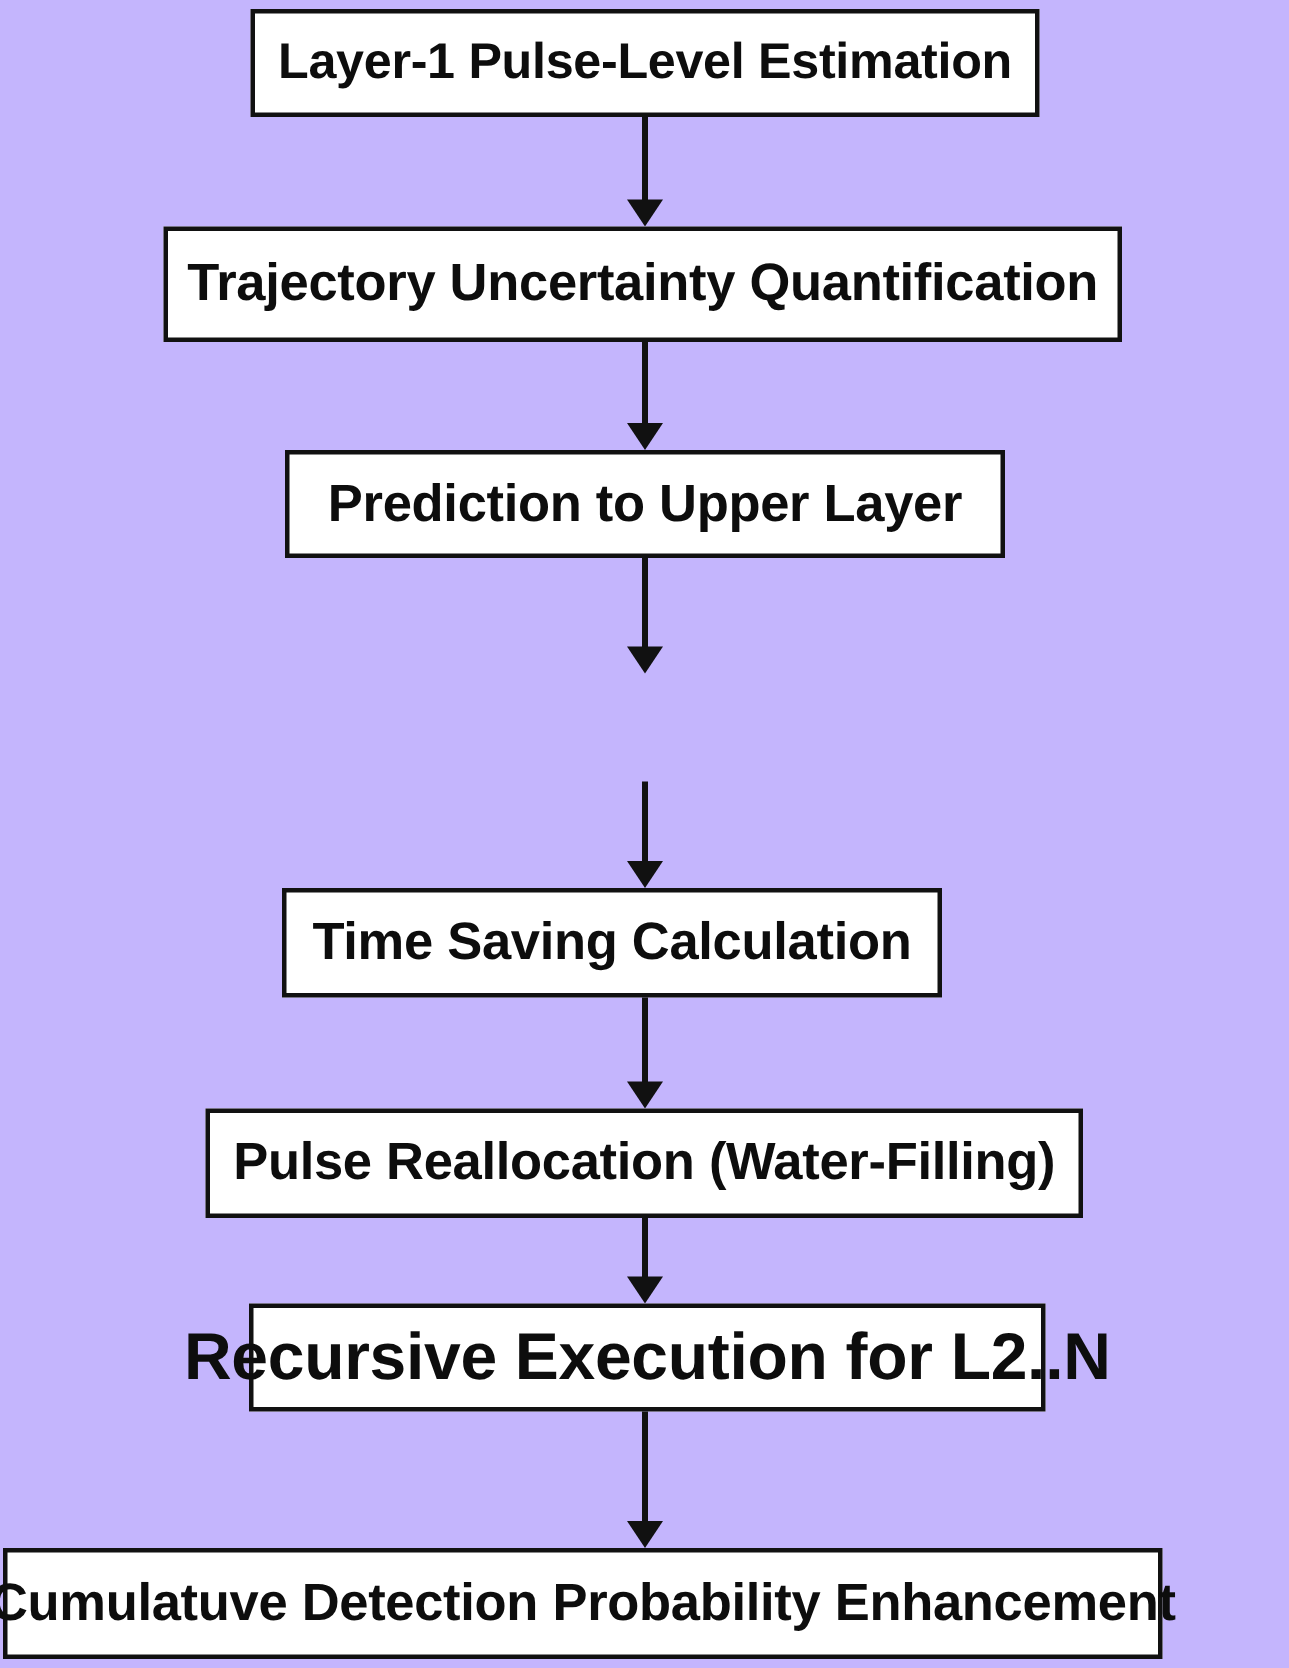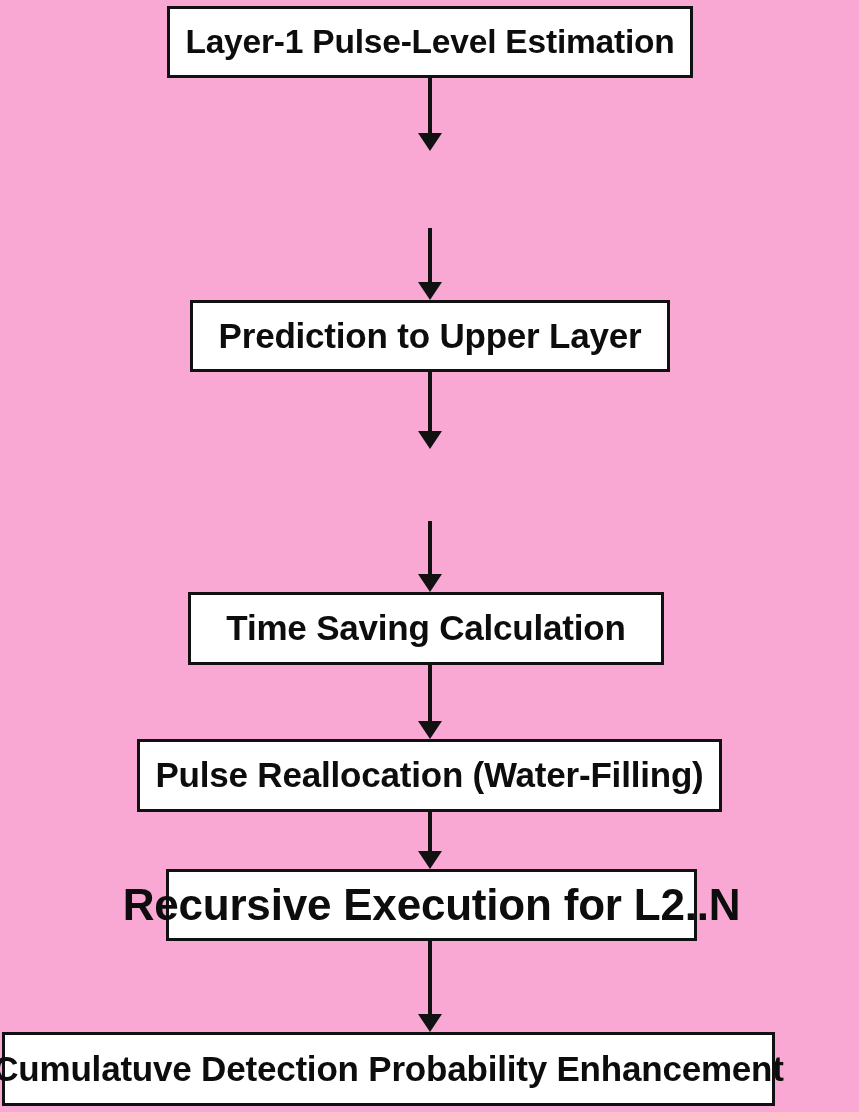--- a/index.html
+++ b/index.html
@@ -8,21 +8,21 @@
     padding: 0;
     background: #ffffff;
   }
   body {
     font-family: "Liberation Sans", sans-serif;
   }
   #flowchart {
     position: relative;
     width: 859px;
     height: 1112px;
-    background: #f9a8d4;
+    background: #c4b5fd;
     overflow: hidden;
   }
   .node {
     position: absolute;
     box-sizing: border-box;
     border: 3px solid #111111;
     background: #ffffff;
     display: flex;
     align-items: center;
     justify-content: center;
@@ -69,20 +69,23 @@
 
   <div class="node" style="left:167px; top:6px; width:526px; height:72px;">
     <span class="node-label fs-36" style="font-size: 33.5px;">Layer-1 Pulse-Level Estimation</span>
   </div>
 
   <div class="connector" style="left:415px; top:78px; height:73px;">
     <div class="shaft"></div>
     <div class="head"></div>
   </div>
 
+  <div class="node" style="left:109px; top:151px; width:639px; height:77px;">
+    <span class="node-label fs-36">Trajectory Uncertainty Quantification</span>
+  </div>
 
   <div class="connector" style="left:415px; top:228px; height:72px;">
     <div class="shaft"></div>
     <div class="head"></div>
   </div>
 
   <div class="node" style="left:190px; top:300px; width:480px; height:72px;">
     <span class="node-label fs-36">Prediction to Upper Layer</span>
   </div>
 
@@ -90,21 +93,21 @@
     <div class="shaft"></div>
     <div class="head"></div>
   </div>
 
 
   <div class="connector" style="left:415px; top:521px; height:71px;">
     <div class="shaft"></div>
     <div class="head"></div>
   </div>
 
-  <div class="node" style="left:188px; top:592px; width:476px; height:73px;">
+  <div class="node" style="left:188px; top:592px; width:440px; height:73px;">
     <span class="node-label fs-36">Time Saving Calculation</span>
   </div>
 
   <div class="connector" style="left:415px; top:665px; height:74px;">
     <div class="shaft"></div>
     <div class="head"></div>
   </div>
 
   <div class="node" style="left:137px; top:739px; width:585px; height:73px;">
     <span class="node-label fs-36">Pulse Reallocation (Water-Filling)</span>

